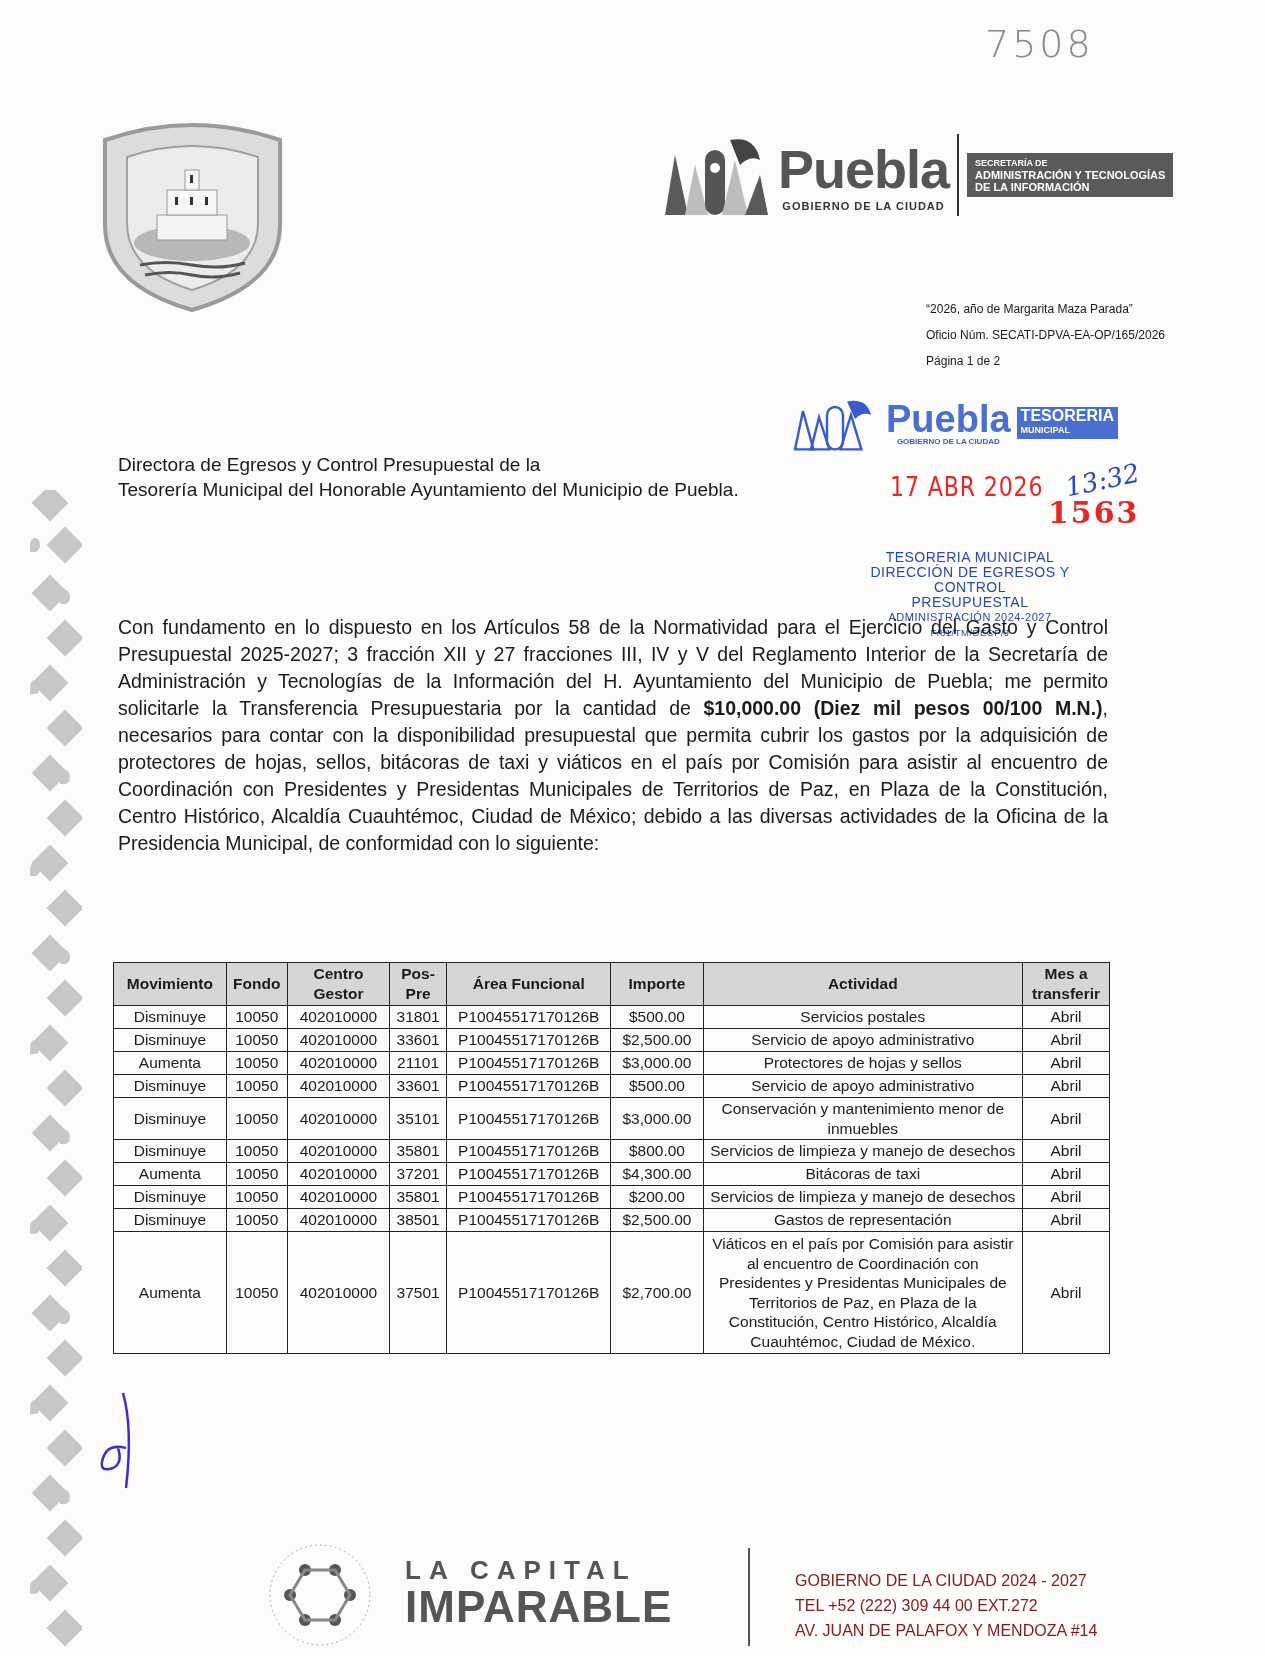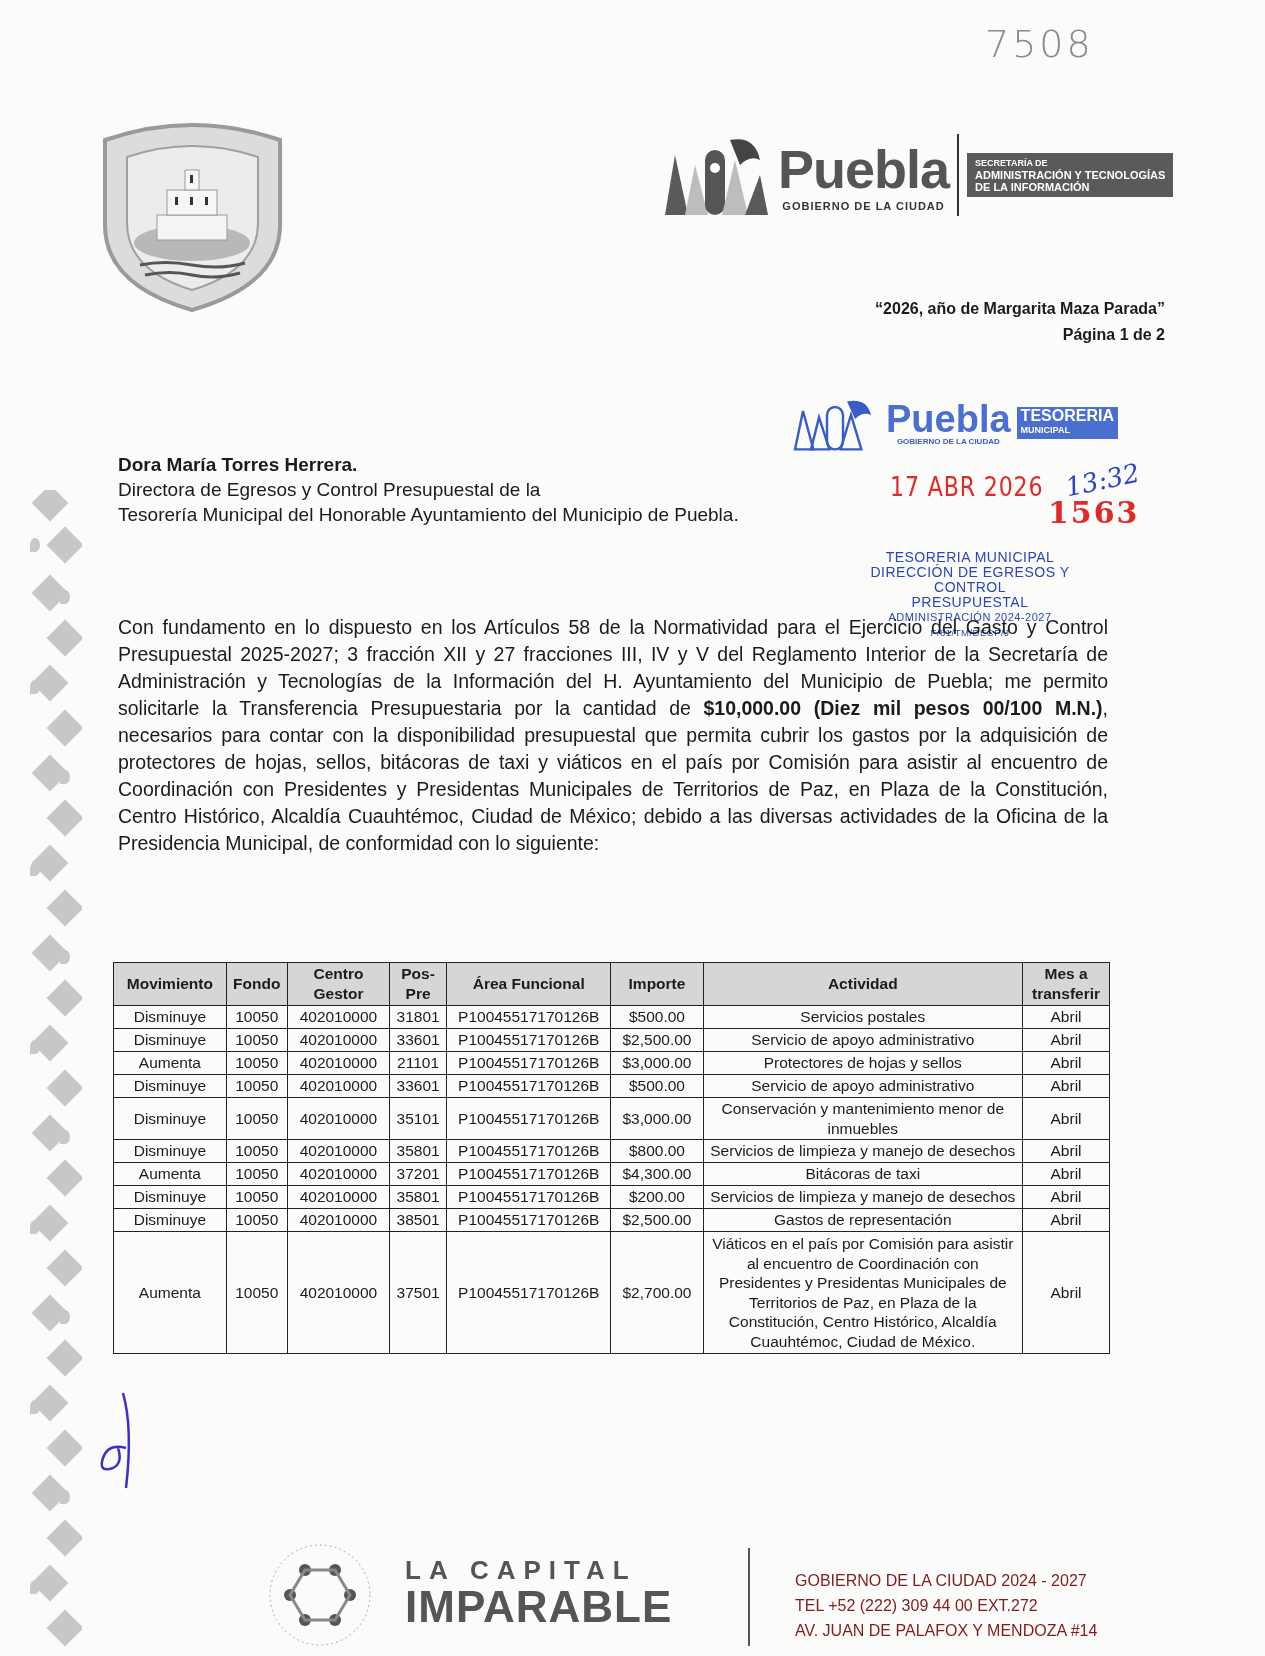--- a/index.html
+++ b/index.html
@@ -25,21 +25,21 @@
   
   .shield { left:95px; top:115px; width:195px; height:200px; }
   
   .logo-wrap { left:660px; top:130px; width:540px; height:100px; }
   .puebla-word { font-weight:bold; font-size:54px; color:#555; letter-spacing:-1px; }
   .gob { font-size:11px; font-weight:bold; letter-spacing:1px; color:#333; }
   .secbox { background:#5a5a5a; color:#fff; padding:4px 8px; font-size:11px; font-weight:bold; line-height:12px; }
   .secbox .small { font-size:9px; font-weight:bold; }
   .vsep { width:2px; background:#333; height:82px; }
   
-  .hdr { right:100px; top:296px; text-align:right; font-size:16px; font-weight:bold; line-height:26px; }
+  .hdr { right:100px; top:296px; text-align:left; font-size:12px; font-weight:normal; line-height:26px; }
   
   .recip { left:118px; top:452px; font-size:19px; line-height:25px; }
   .recip .name { font-weight:bold; }
   
   .stamp-logo { left:790px; top:395px; width:340px; height:60px; }
   .stamp-date { left:890px; top:472px; font-size:26px; color:#e02a2a; letter-spacing:1px; font-family:"DejaVu Sans", sans-serif; transform:scaleX(.85); transform-origin:left; }
   .stamp-time { left:1065px; top:465px; font-size:26px; color:#2c46c2; font-style:italic; transform:rotate(-12deg); font-family:"DejaVu Serif", serif; }
   .stamp-folio { left:1048px; top:495px; font-size:30px; color:#e02a2a; font-family:"DejaVu Serif", serif; font-weight:bold; letter-spacing:2px; }
   .stamp-text { left:835px; top:550px; width:270px; text-align:center; color:#2847b8; font-size:14px; line-height:15px; letter-spacing:.5px; }
   .stamp-text .s2 { font-size:11px; }
@@ -145,20 +145,21 @@
     <div class="secbox">
       <div class="small">SECRETARÍA DE</div>
       <div>ADMINISTRACIÓN Y TECNOLOGÍAS</div>
       <div>DE LA INFORMACIÓN</div>
     </div>
   </div>
 </div>
 
 <div class="abs hdr">
   <div>“2026, año de Margarita Maza Parada”</div>
+  <div>Oficio Núm. SECATI-DPVA-EA-OP/165/2026</div>
   <div>Página 1 de 2</div>
 </div>
 
 <div class="abs stamp-logo">
   <div style="display:flex;align-items:center;gap:6px;color:#3a5cc8;">
     <svg width="90" height="56" viewBox="0 0 110 70">
       <path d="M5 68 L15 20 L28 68 Z" fill="none" stroke="#3a5cc8" stroke-width="3"></path>
       <path d="M25 68 L35 28 L48 68 Z" fill="none" stroke="#3a5cc8" stroke-width="3"></path>
       <rect x="45" y="15" width="20" height="53" rx="10" fill="none" stroke="#3a5cc8" stroke-width="3"></rect>
       <path d="M62 68 L75 25 L88 68 Z" fill="none" stroke="#3a5cc8" stroke-width="3"></path>
@@ -179,21 +180,20 @@
 <div class="abs stamp-folio">1563</div>
 <div class="abs stamp-text">
   <div>TESORERIA MUNICIPAL</div>
   <div>DIRECCIÓN DE EGRESOS Y CONTROL</div>
   <div>PRESUPUESTAL</div>
   <div class="s2">ADMINISTRACIÓN 2024-2027</div>
   <div class="s3">F/81/TM/DECP/J</div>
 </div>
 
 <div class="abs recip">
-  <div class="name">Dora María Torres Herrera.</div>
   <div>Directora de Egresos y Control Presupuestal de la</div>
   <div>Tesorería Municipal del Honorable Ayuntamiento del Municipio de Puebla.</div>
 </div>
 
 <div class="abs para"><span>Con fundamento en lo dispuesto en los Artículos 58 de la Normatividad para el Ejercicio del Gasto y Control Presupuestal 2025-2027; 3 fracción XII y 27 fracciones III, IV y V del Reglamento Interior de la Secretaría de Administración y Tecnologías de la Información del H. Ayuntamiento del Municipio de Puebla; me permito solicitarle la Transferencia Presupuestaria por la cantidad de </span><b>$10,000.00 (Diez mil pesos 00/100 M.N.)</b><span>, necesarios para contar con la disponibilidad presupuestal que permita cubrir los gastos por la adquisición de protectores de hojas, sellos, bitácoras de taxi y viáticos en el país por Comisión para asistir al encuentro de Coordinación con Presidentes y Presidentas Municipales de Territorios de Paz, en Plaza de la Constitución, Centro Histórico, Alcaldía Cuauhtémoc, Ciudad de México; debido a las diversas actividades de la Oficina de la Presidencia Municipal, de conformidad con lo siguiente:</span></div>
 
 <table class="abs tbl">
   <thead>
     <tr>
       <th style="width:100px">Movimiento</th>

